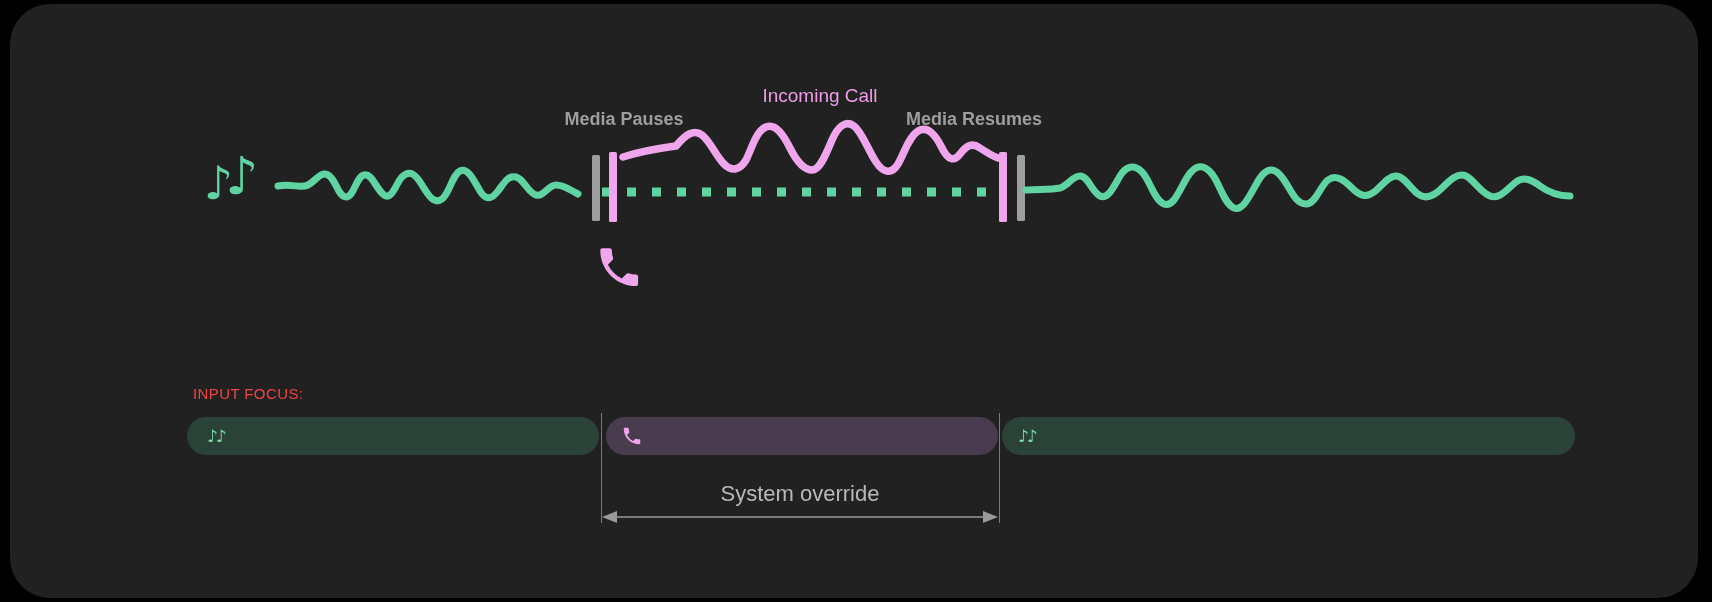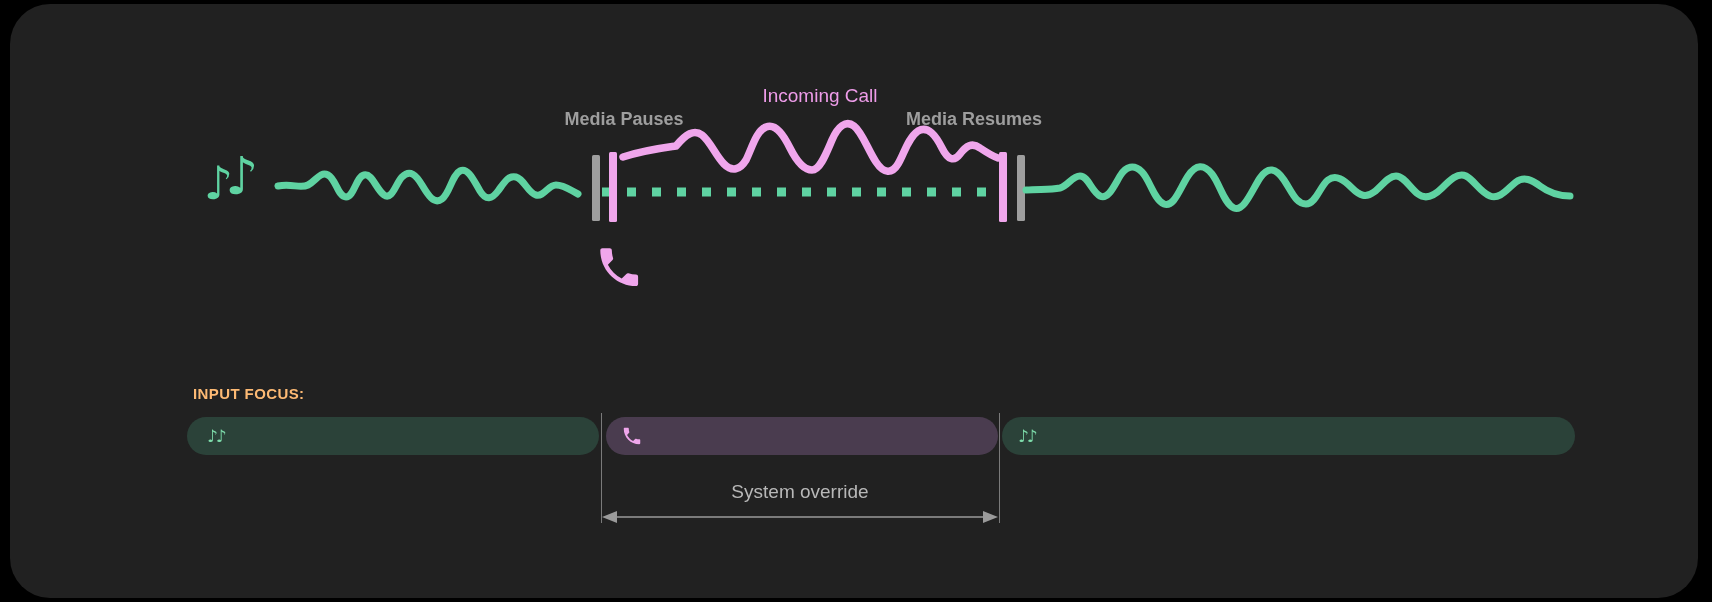--- a/index.html
+++ b/index.html
@@ -16,41 +16,41 @@
   .tl-label{color:#9e9e9e;font-size:18px;font-weight:600;white-space:nowrap;}
   .tl-label.call{color:#ee9ce9;font-size:19px;font-weight:400;}
   #diagram-svg{position:absolute;left:0;top:0;pointer-events:none;}
   .music-big{
     left:204px;top:150px;color:#5fd3a2;
     font-family:"DejaVu Sans",sans-serif;line-height:1;white-space:nowrap;
   }
   .music-big .n1{font-size:46px;display:inline-block;margin-top:10px;vertical-align:top;}
   .music-big .n2{font-size:52px;display:inline-block;margin-left:-8px;vertical-align:top;}
   .focus-heading{
-    left:193px;top:385px;color:#fdba74;font-size:15px;font-weight:700;
+    left:193px;top:385px;color:#ef4444;font-size:15px;font-weight:400;
     letter-spacing:.4px;white-space:nowrap;
   }
   .focus-bar{
     position:absolute;top:417px;height:38px;border-radius:19px;
     display:flex;align-items:center;box-sizing:border-box;
   }
   .focus-bar.media{background:#2b4239;}
   .focus-bar.call{background:#4a3c4f;}
   #focus-bar-media-before{left:187px;width:412px;padding-left:20px;}
   #focus-bar-call{left:606px;width:392px;padding-left:15px;}
   #focus-bar-media-after{left:1002px;width:573px;padding-left:16px;}
   .note-glyph{
     color:#7edcab;font-size:17px;line-height:1;
     font-family:"DejaVu Sans",sans-serif;letter-spacing:-2px;
   }
   .guide-line{position:absolute;top:413px;width:1px;height:110px;background:#7a7a7a;}
   #guide-left{left:601px;}
   #guide-right{left:999px;}
   .override-label{
-    left:800px;top:481px;color:#b8b8b8;font-size:19px;font-weight:400;white-space:nowrap;
+    left:800px;top:481px;color:#b8b8b8;font-size:22px;font-weight:400;white-space:nowrap;
   }
 </style>
 </head>
 <body>
 
 <div class="card"></div>
 
 <svg id="diagram-svg" width="1712" height="602" viewBox="0 0 1712 602">
 
   <path fill="none" stroke-width="7" stroke-linecap="round" stroke-linejoin="round" d="M278,186 C292,183 300,189 308,185 C316,181 320,171 328,175

